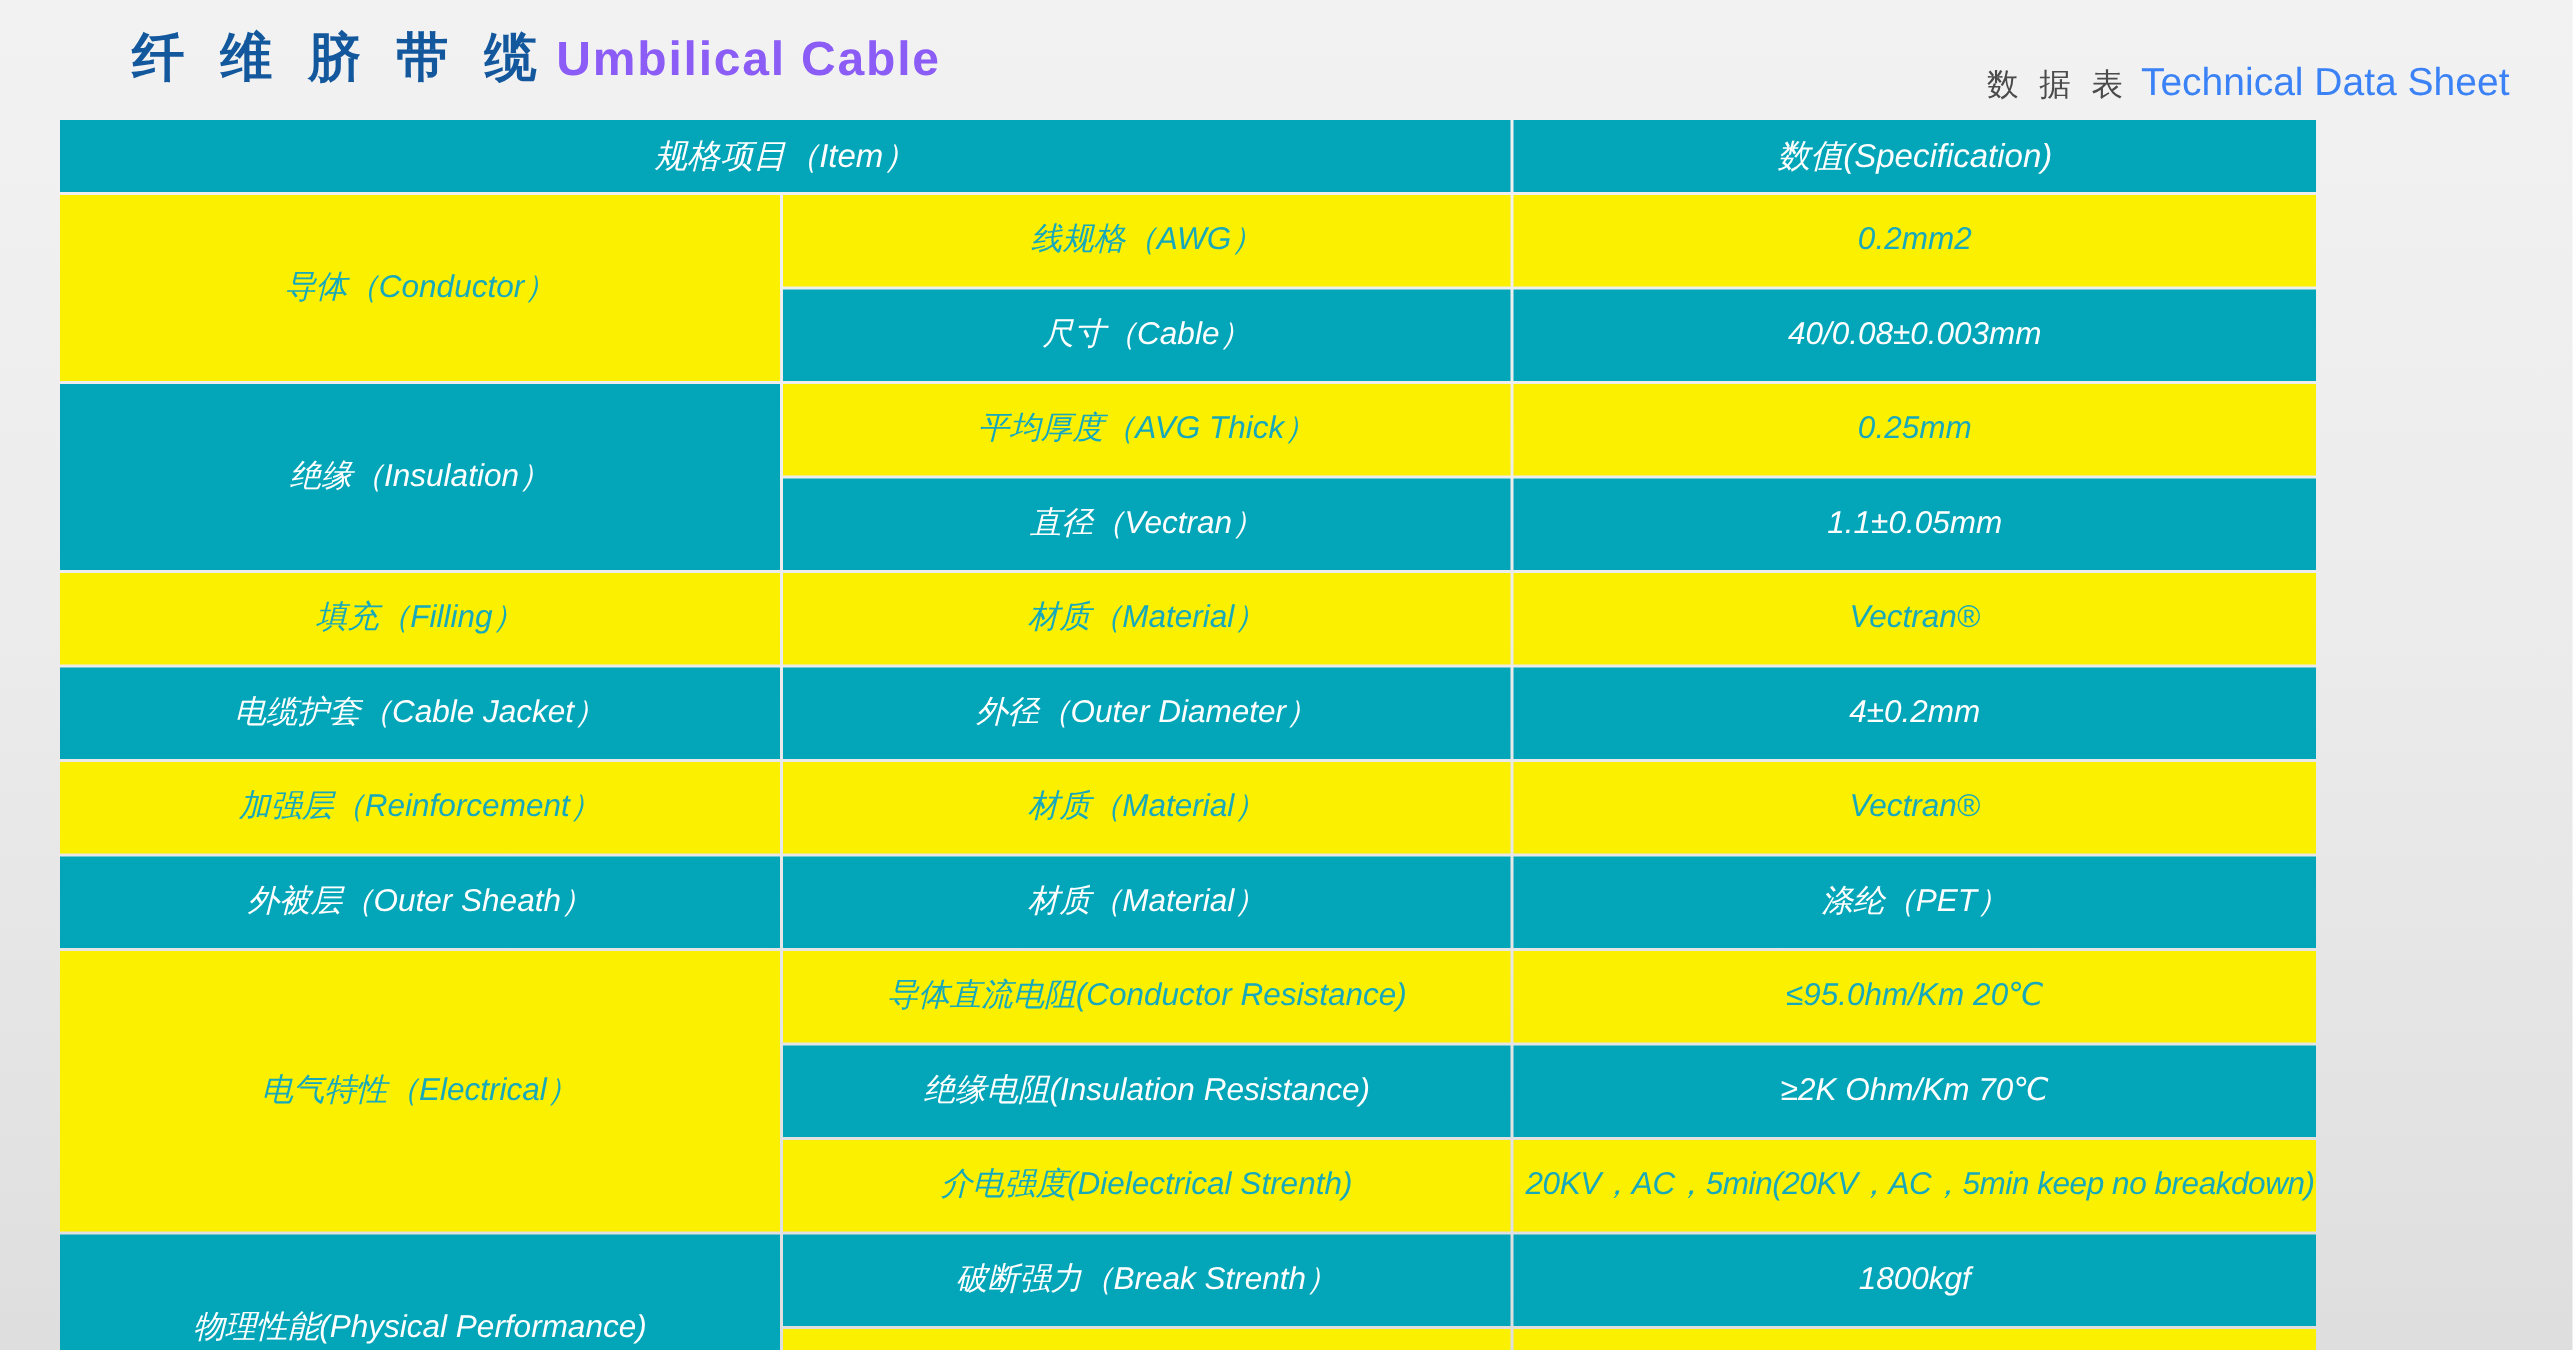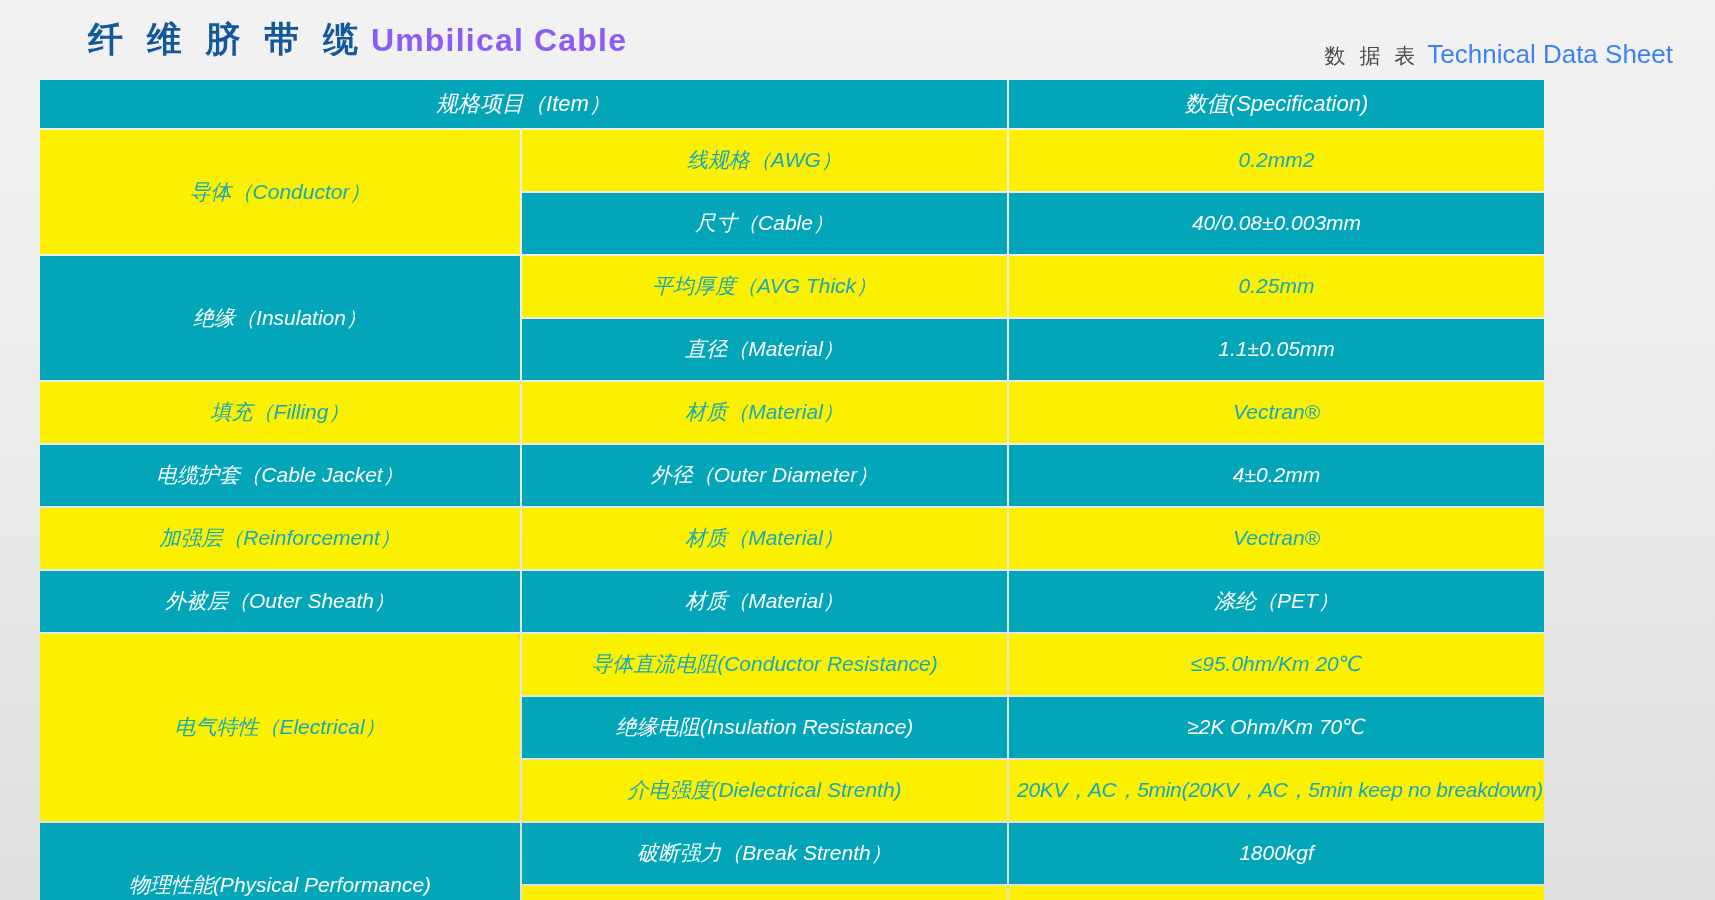--- a/index.html
+++ b/index.html
@@ -154,21 +154,21 @@
         <tr class="r-std">
           <td class="cy">尺寸（Cable）</td>
           <td class="cy">40/0.08±0.003mm</td>
         </tr>
         <tr class="r-std">
           <td class="cy" rowspan="2">绝缘（Insulation）</td>
           <td class="ye">平均厚度（AVG Thick）</td>
           <td class="ye">0.25mm</td>
         </tr>
         <tr class="r-std">
-          <td class="cy">直径（Material）</td>
+          <td class="cy">直径（Vectran）</td>
           <td class="cy">1.1±0.05mm</td>
         </tr>
         <tr class="r-std">
           <td class="ye">填充（Filling）</td>
           <td class="ye">材质（Material）</td>
           <td class="ye">Vectran®</td>
         </tr>
         <tr class="r-std">
           <td class="cy">电缆护套（Cable  Jacket）</td>
           <td class="cy">外径（Outer Diameter）</td>

